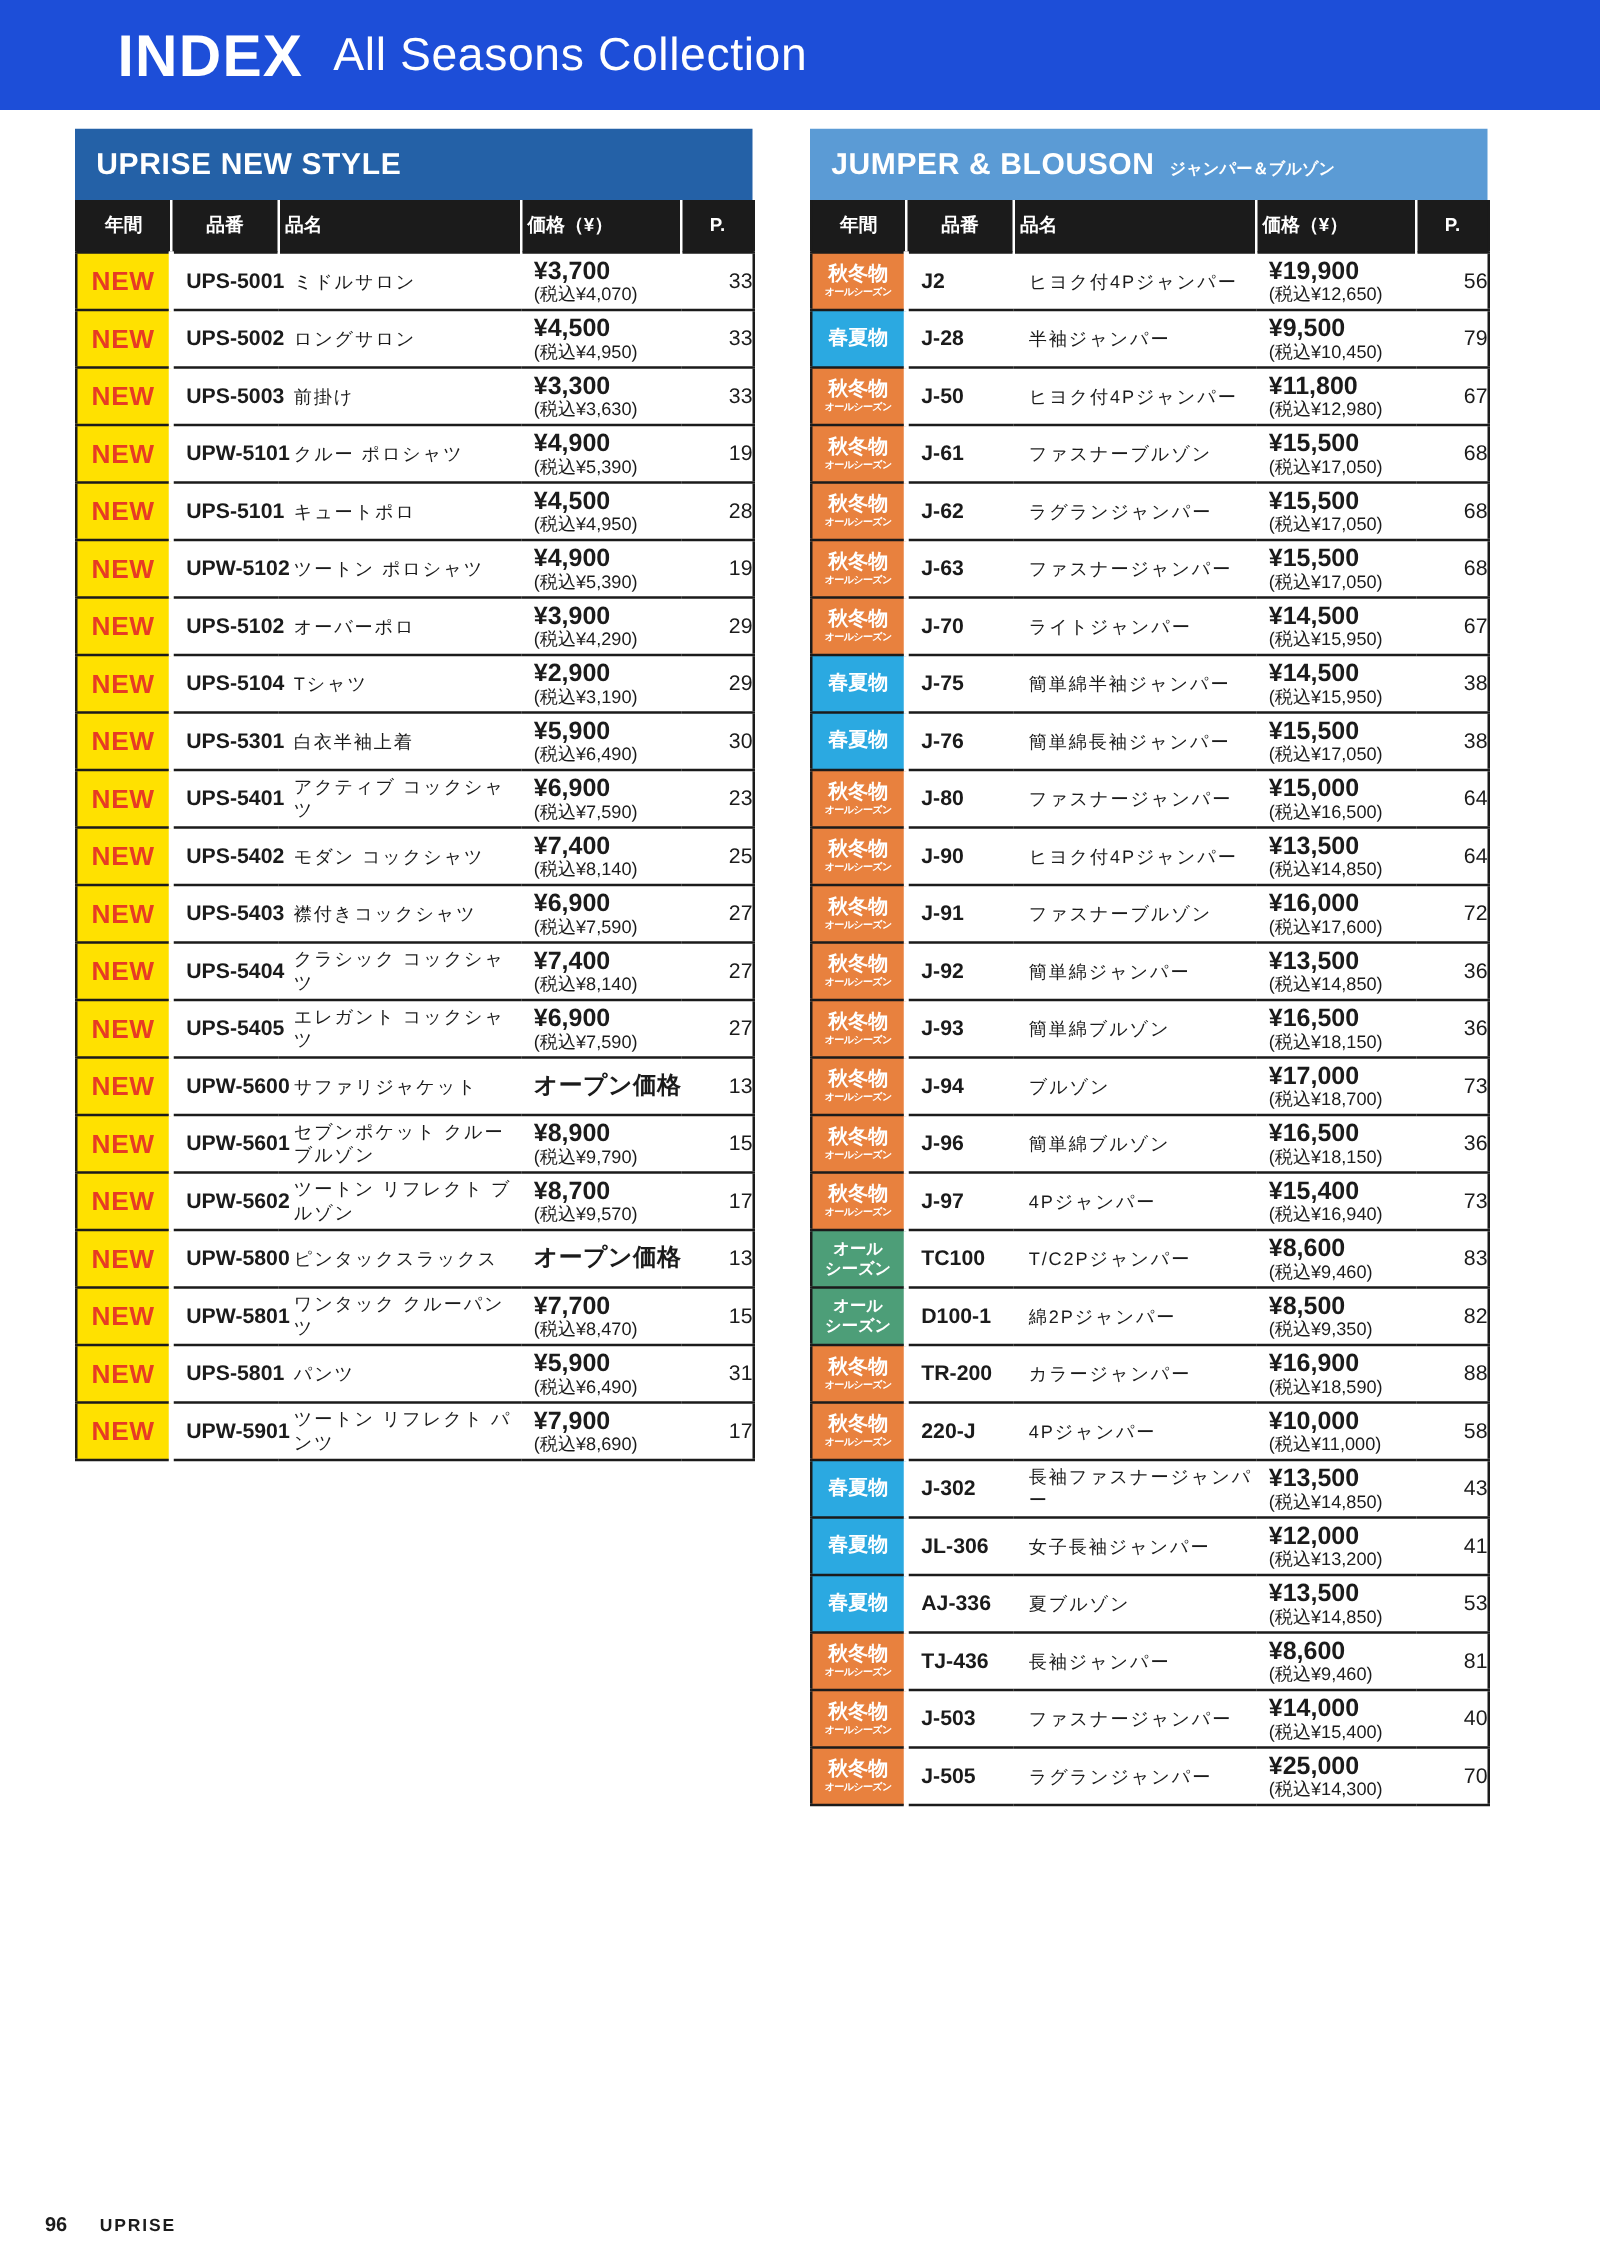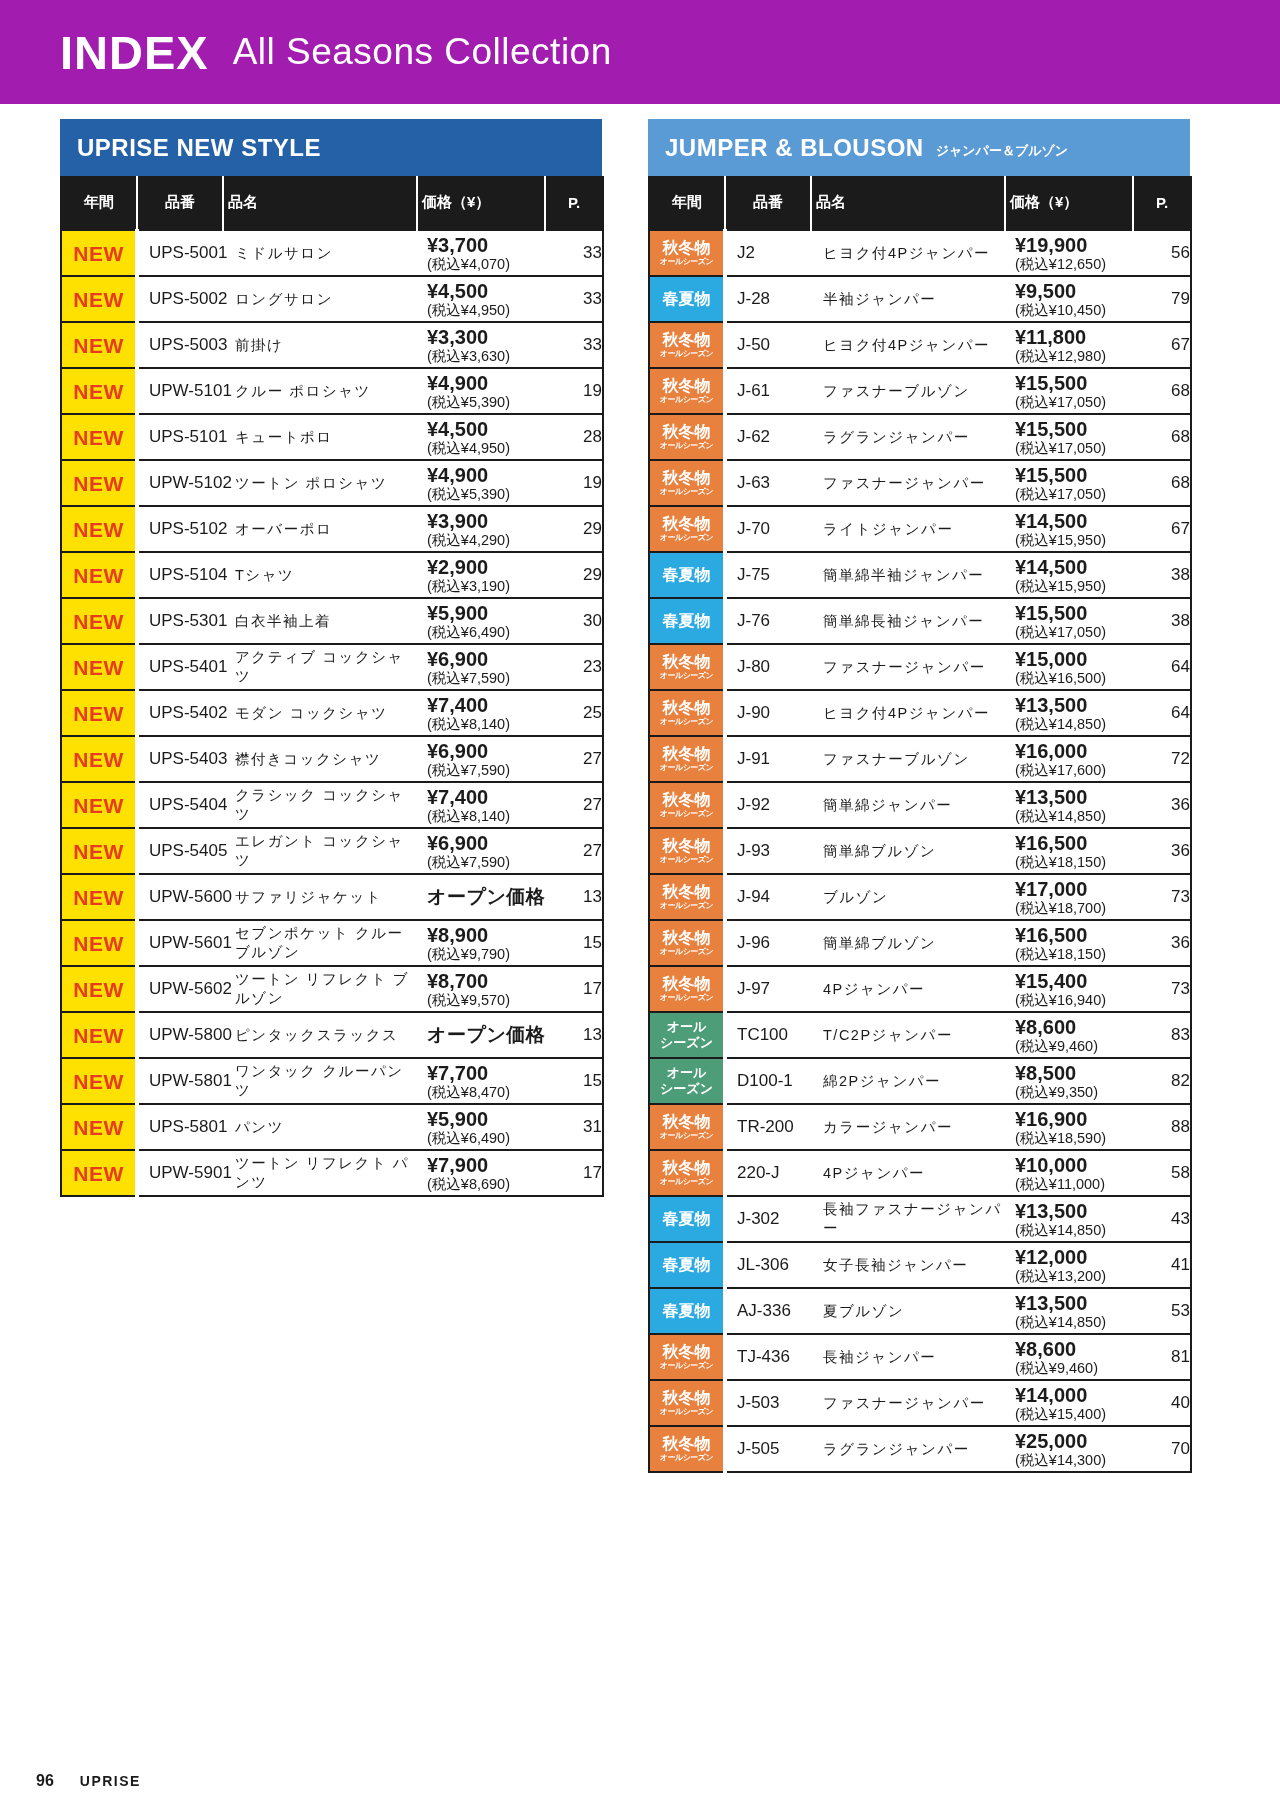--- a/index.html
+++ b/index.html
@@ -3,58 +3,58 @@
 <meta charset="utf-8">
 <style>
   * { margin:0; padding:0; box-sizing:border-box; }
   html,body { background:#ffffff; }
   body {
     width:1280px; height:1810px; position:relative;
     font-family:"Liberation Sans", sans-serif; color:#1b1b1b;
   }
   
   .topbar {
-    height:104px; background:#a21caf; color:#fff;
-    display:flex; align-items:center; padding-left:60px; gap:24px;
+    height:88px; background:#1d4ed8; color:#fff;
+    display:flex; align-items:center; padding-left:94px; gap:24px;
   }
   .t-main { font-size:47px; font-weight:bold; letter-spacing:1px; }
   .t-sub  { font-size:37px; font-weight:normal; letter-spacing:0.5px; }
 
   
   .tables { display:flex; gap:46px; padding-left:60px; margin-top:15px; align-items:flex-start; }
   .tbl { width:542px; }
 
   .bar { height:57px; display:flex; align-items:center; padding-left:17px; gap:12px; color:#fff; }
   .bar-title { font-size:24px; font-weight:bold; letter-spacing:0.5px; white-space:nowrap; }
   .bar-sub   { font-size:13px; font-weight:bold; padding-top:6px; white-space:nowrap; }
 
   table { border-collapse:collapse; width:100%; table-layout:fixed;
           border-left:2px solid #1b1b1b; border-right:2px solid #1b1b1b; }
   col.c1 { width:76px; } col.c2 { width:86px; } col.c3 { width:194px; }
   col.c4 { width:128px; } col.c5 { width:58px; }
 
   thead th {
     background:#1b1b1b; color:#fff; font-size:15px; font-weight:bold;
-    height:54px; vertical-align:middle; text-align:center;
+    height:42px; vertical-align:middle; text-align:center;
     border-right:2px solid #fff;
   }
   thead th:last-child { border-right:none; }
   thead th.h-left { text-align:left; padding-left:4px; }
 
   tbody tr { border-top:2px solid #1b1b1b; background:#fff; }
   tbody tr:last-child { border-bottom:2px solid #1b1b1b; }
   td { height:46px; vertical-align:middle; }
 
   .c-season { text-align:center; border-right:4px solid #fff; line-height:1; }
   .b-new  { font-size:21px; font-weight:bold; letter-spacing:0.5px; }
   .b-main { display:block; font-size:16px; font-weight:bold; line-height:1.05; }
   .b-sub  { display:block; font-size:8px; font-weight:bold; line-height:1; margin-top:2px; letter-spacing:-0.5px; }
   .b-line { display:block; font-size:13px; font-weight:bold; line-height:1.2; }
 
-  .c-code { font-size:17px; font-weight:normal; padding-left:10px; letter-spacing:0; white-space:nowrap; }
+  .c-code { font-size:17px; font-weight:bold; padding-left:10px; letter-spacing:0; white-space:nowrap; }
   .c-name { font-size:14.5px; padding-left:12px; letter-spacing:1.5px; }
   .c-price { padding-left:10px; line-height:1.12; white-space:nowrap; }
   .p-main { display:block; font-size:20px; font-weight:bold; }
   .p-tax  { display:block; font-size:14.5px; }
   .p-open { font-size:19px; font-weight:bold; letter-spacing:0.5px; }
   .c-page { text-align:right; font-size:17px; }
 
   footer { position:absolute; left:36px; bottom:20px; display:flex; gap:26px; align-items:baseline; }
   .f-num   { font-size:16px; font-weight:bold; }
   .f-brand { font-size:14px; font-weight:bold; letter-spacing:1.5px; }

